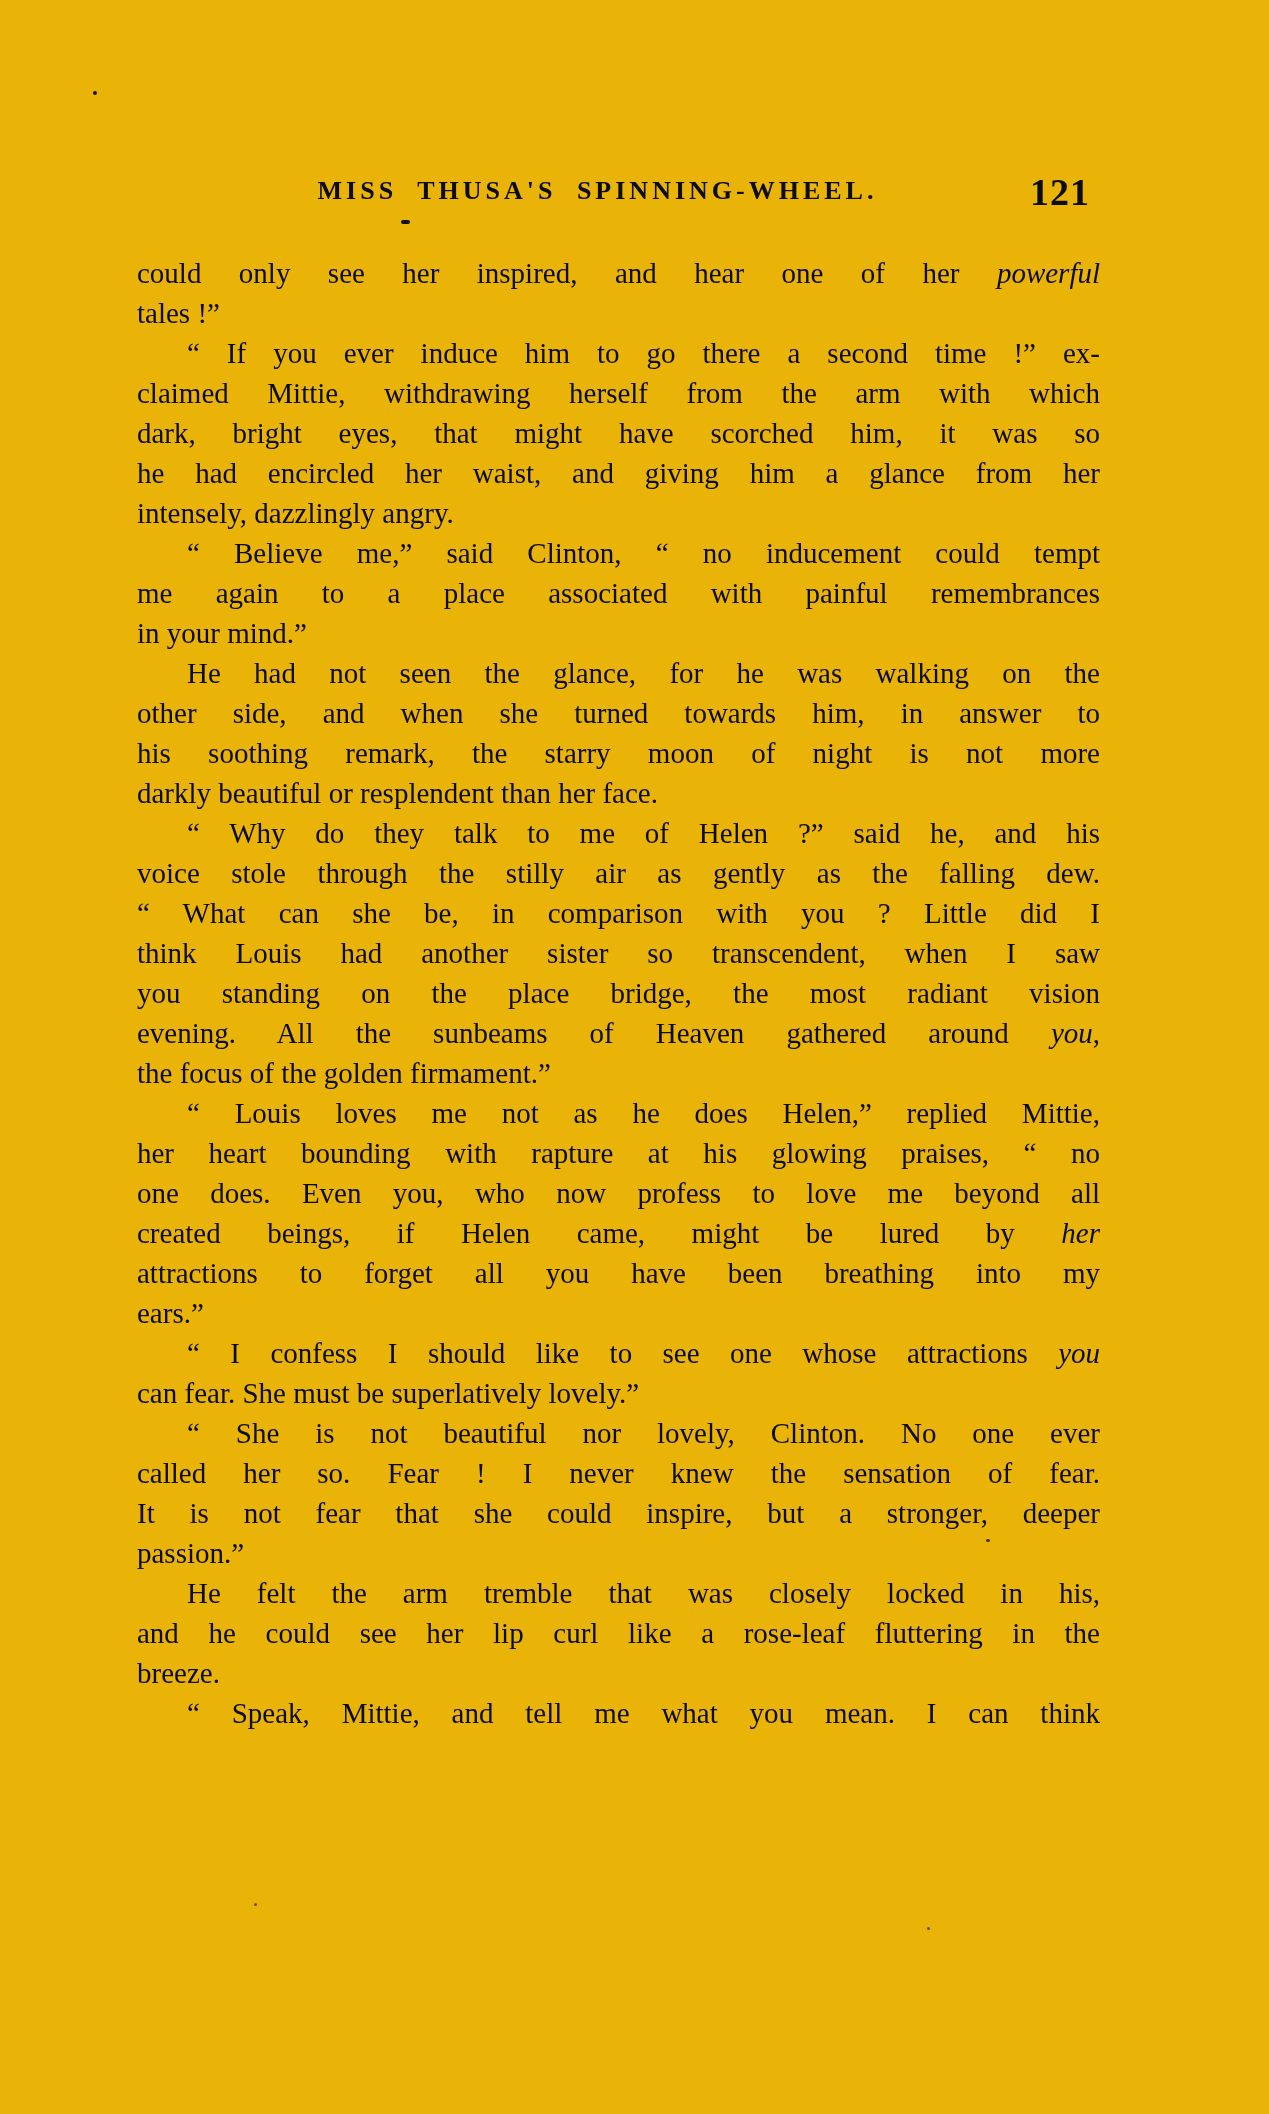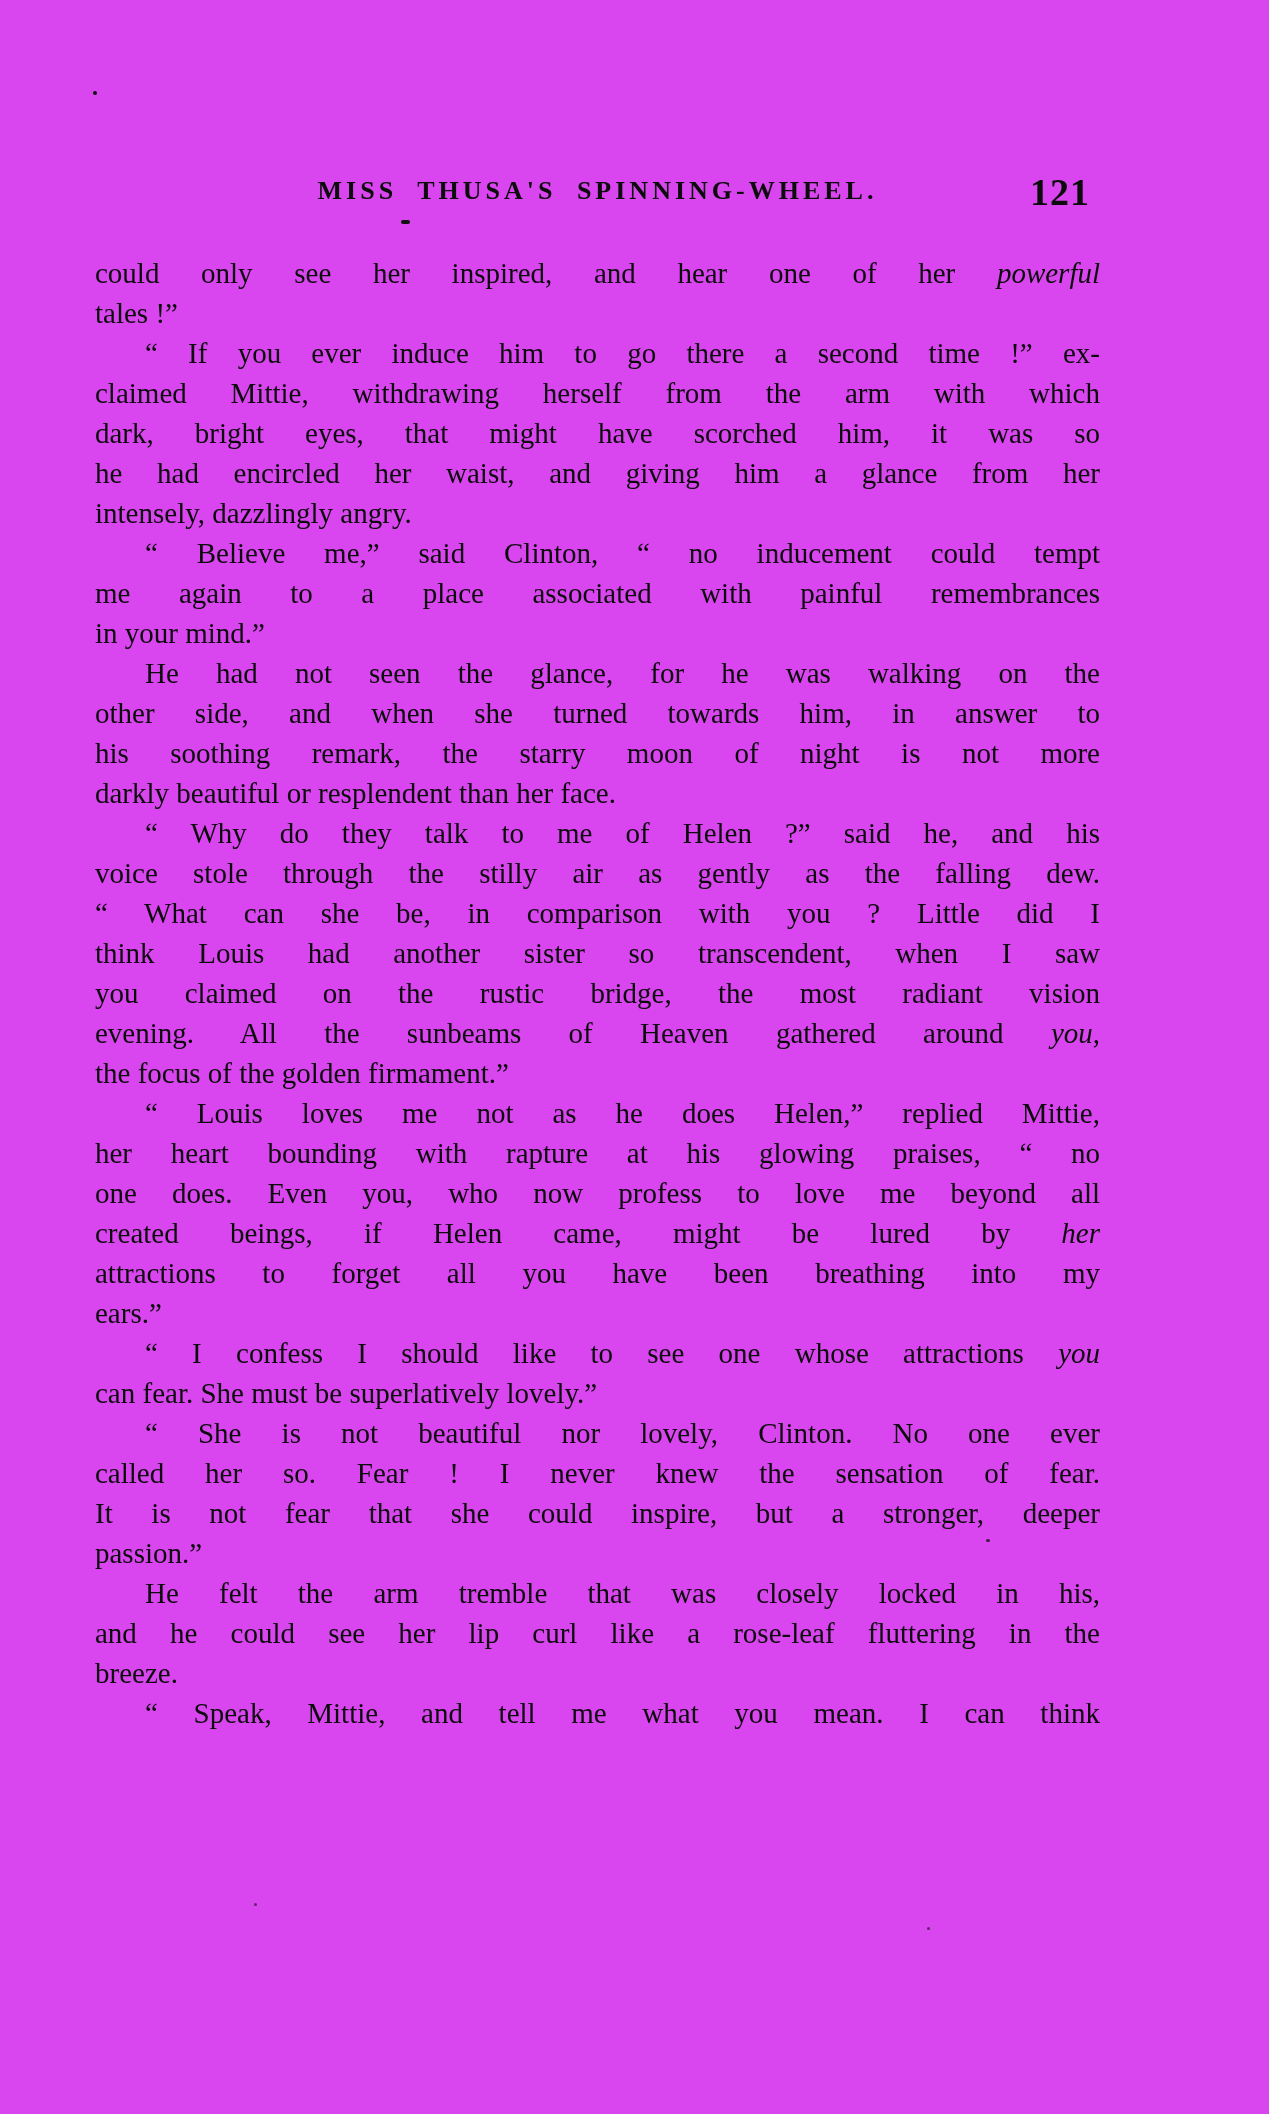--- a/index.html
+++ b/index.html
@@ -4,21 +4,21 @@
 <style>
   html, body {
     margin: 0;
     padding: 0;
     background: #ffffff;
   }
   .page {
     position: relative;
     width: 1269px;
     height: 2114px;
-    background: #d946ef;
+    background: #eab308;
     color: #0c0c0c;
     font-family: "Liberation Serif", "DejaVu Serif", serif;
     overflow: hidden;
   }
   .running-header {
     position: absolute;
     top: 172px;
     left: 95px;
     width: 1005px;
     height: 44px;
@@ -56,20 +56,21 @@
     margin: 0;
     padding: 0;
   }
   .line {
     height: 40px;
     line-height: 40px;
     white-space: normal;
     text-align: justify;
     text-align-last: justify;
     overflow: hidden;
+    margin-left: 42px;
   }
   .line.line-end {
     text-align-last: left;
   }
   .line.indent {
     text-indent: 50px;
   }
   .italic {
     font-style: italic;
   }
@@ -111,21 +112,21 @@
         <div class="line indent"><span>He had not seen the glance, for he was walking on the</span></div>
         <div class="line"><span>other side, and when she turned towards him, in answer to</span></div>
         <div class="line"><span>his soothing remark, the starry moon of night is not more</span></div>
         <div class="line line-end"><span>darkly beautiful or resplendent than her face.</span></div>
       </div>
       <div class="paragraph">
         <div class="line indent"><span>“ Why do they talk to me of Helen ?” said he, and his</span></div>
         <div class="line"><span>voice stole through the stilly air as gently as the falling dew.</span></div>
         <div class="line"><span>“ What can she be, in comparison with you ?  Little did I</span></div>
         <div class="line"><span>think Louis had another sister so transcendent, when I saw</span></div>
-        <div class="line"><span>you claimed on the rustic bridge, the most radiant vision</span></div>
+        <div class="line"><span>you standing on the place bridge, the most radiant vision</span></div>
         <div class="line"><span>evening.  All the sunbeams of Heaven gathered around </span><span class="italic">you</span><span>,</span></div>
         <div class="line line-end"><span>the focus of the golden firmament.”</span></div>
       </div>
       <div class="paragraph">
         <div class="line indent"><span>“ Louis loves me not as he does Helen,” replied Mittie,</span></div>
         <div class="line"><span>her heart bounding with rapture at his glowing praises, “ no</span></div>
         <div class="line"><span>one does.  Even you, who now profess to love me beyond all</span></div>
         <div class="line"><span>created beings, if Helen came, might be lured by </span><span class="italic">her</span></div>
         <div class="line"><span>attractions to forget all you have been breathing into my</span></div>
         <div class="line line-end"><span>ears.”</span></div>

